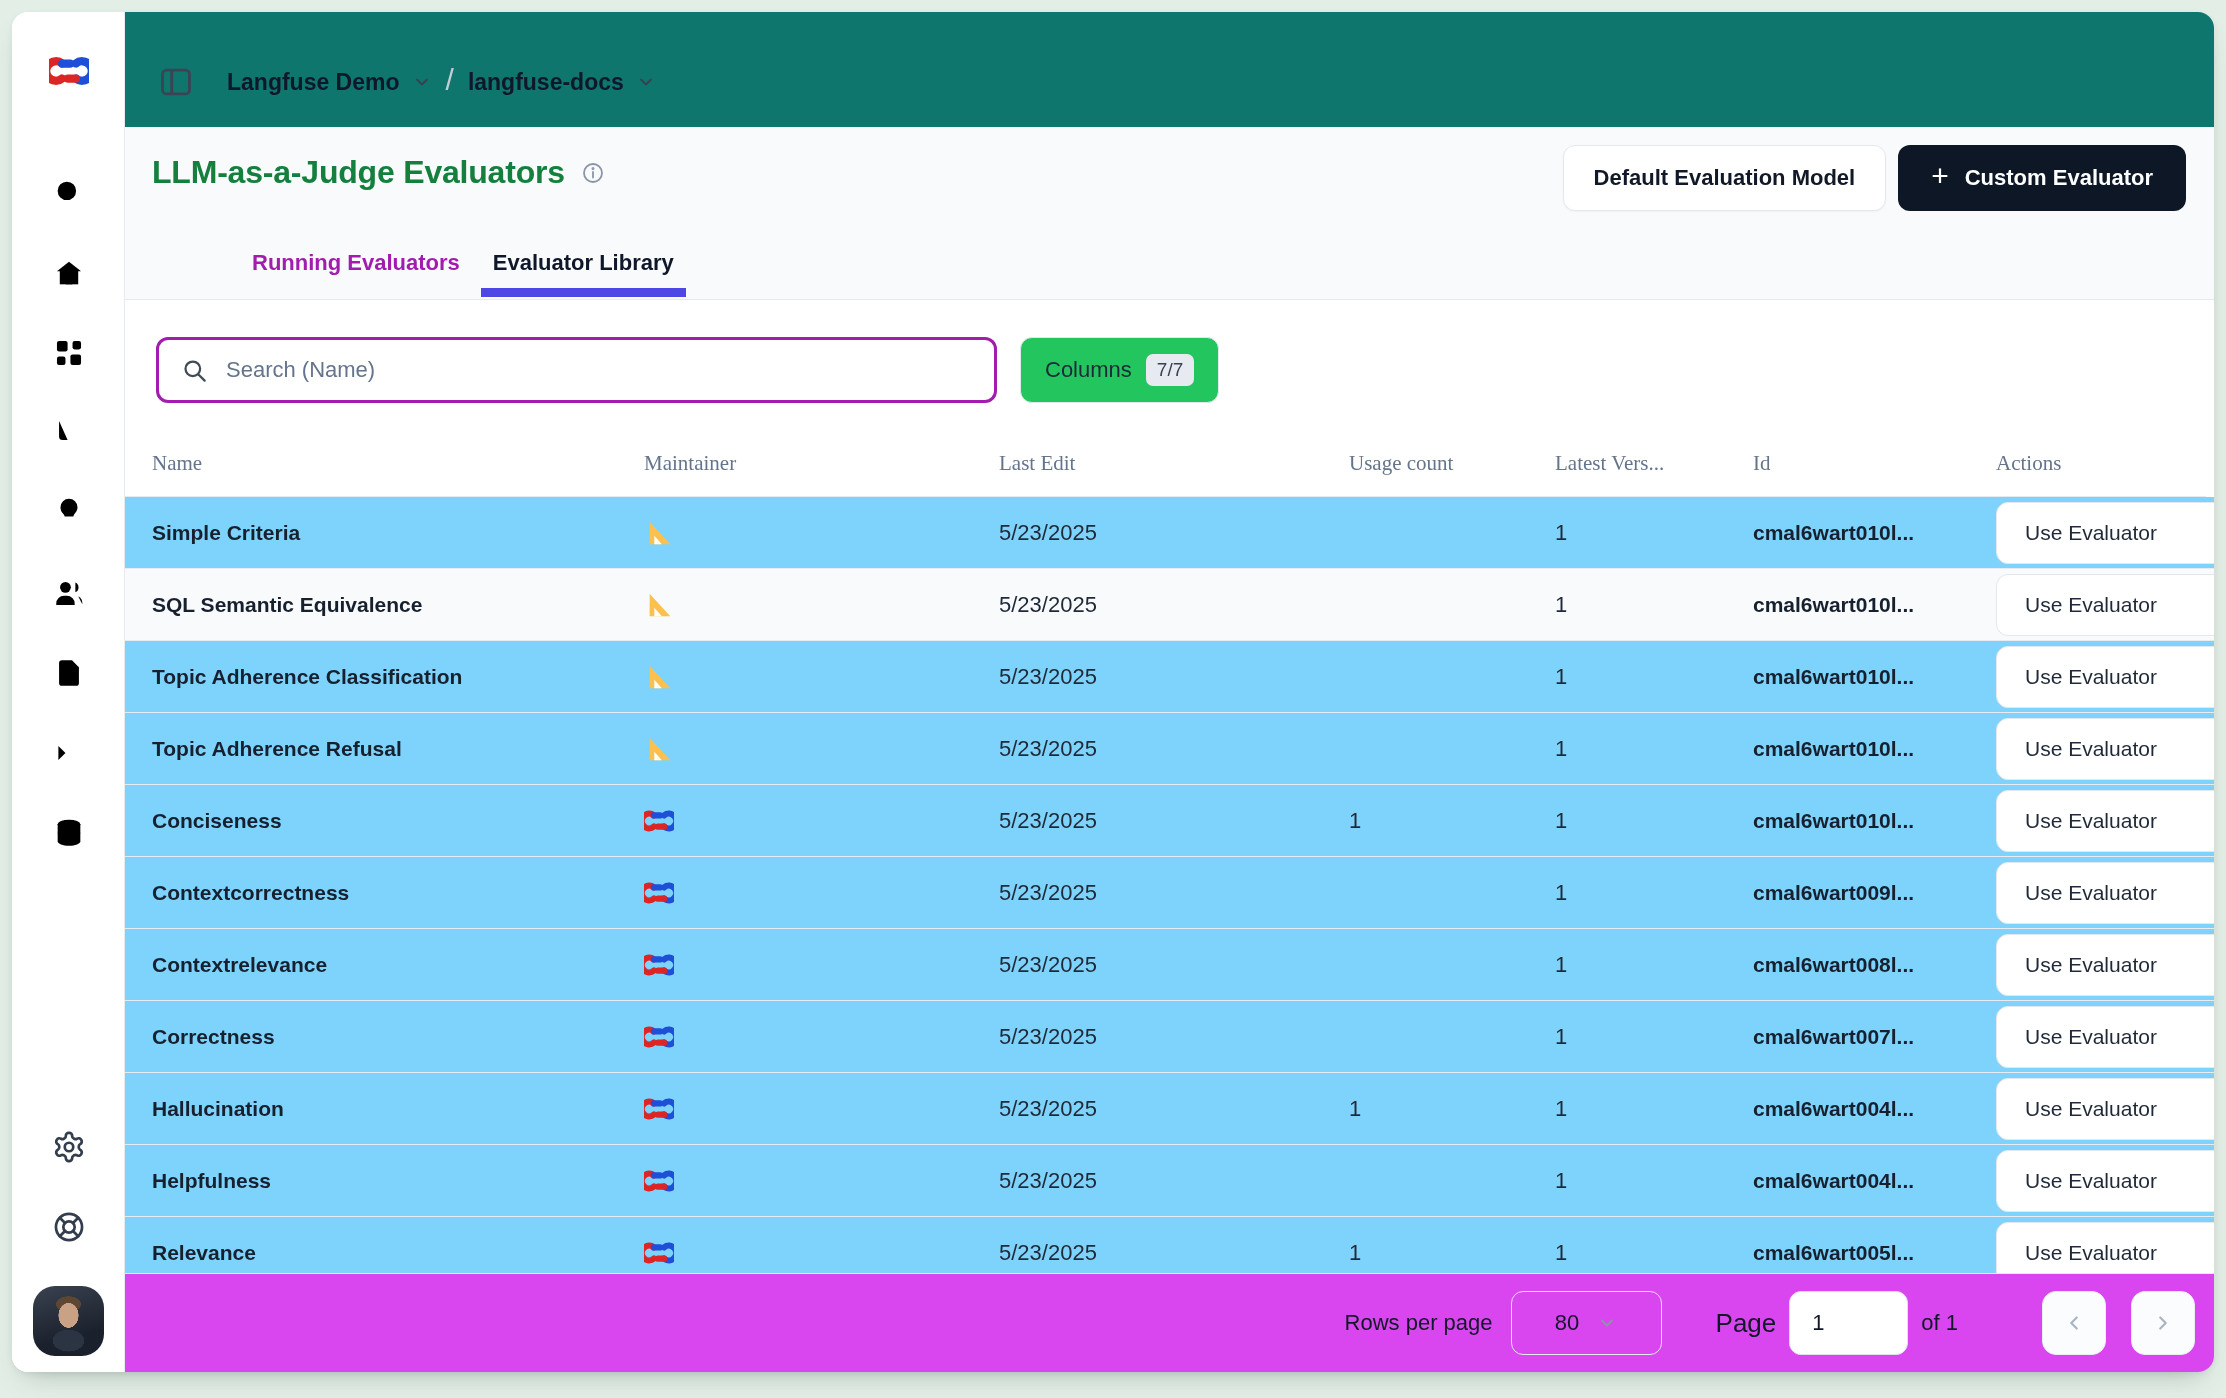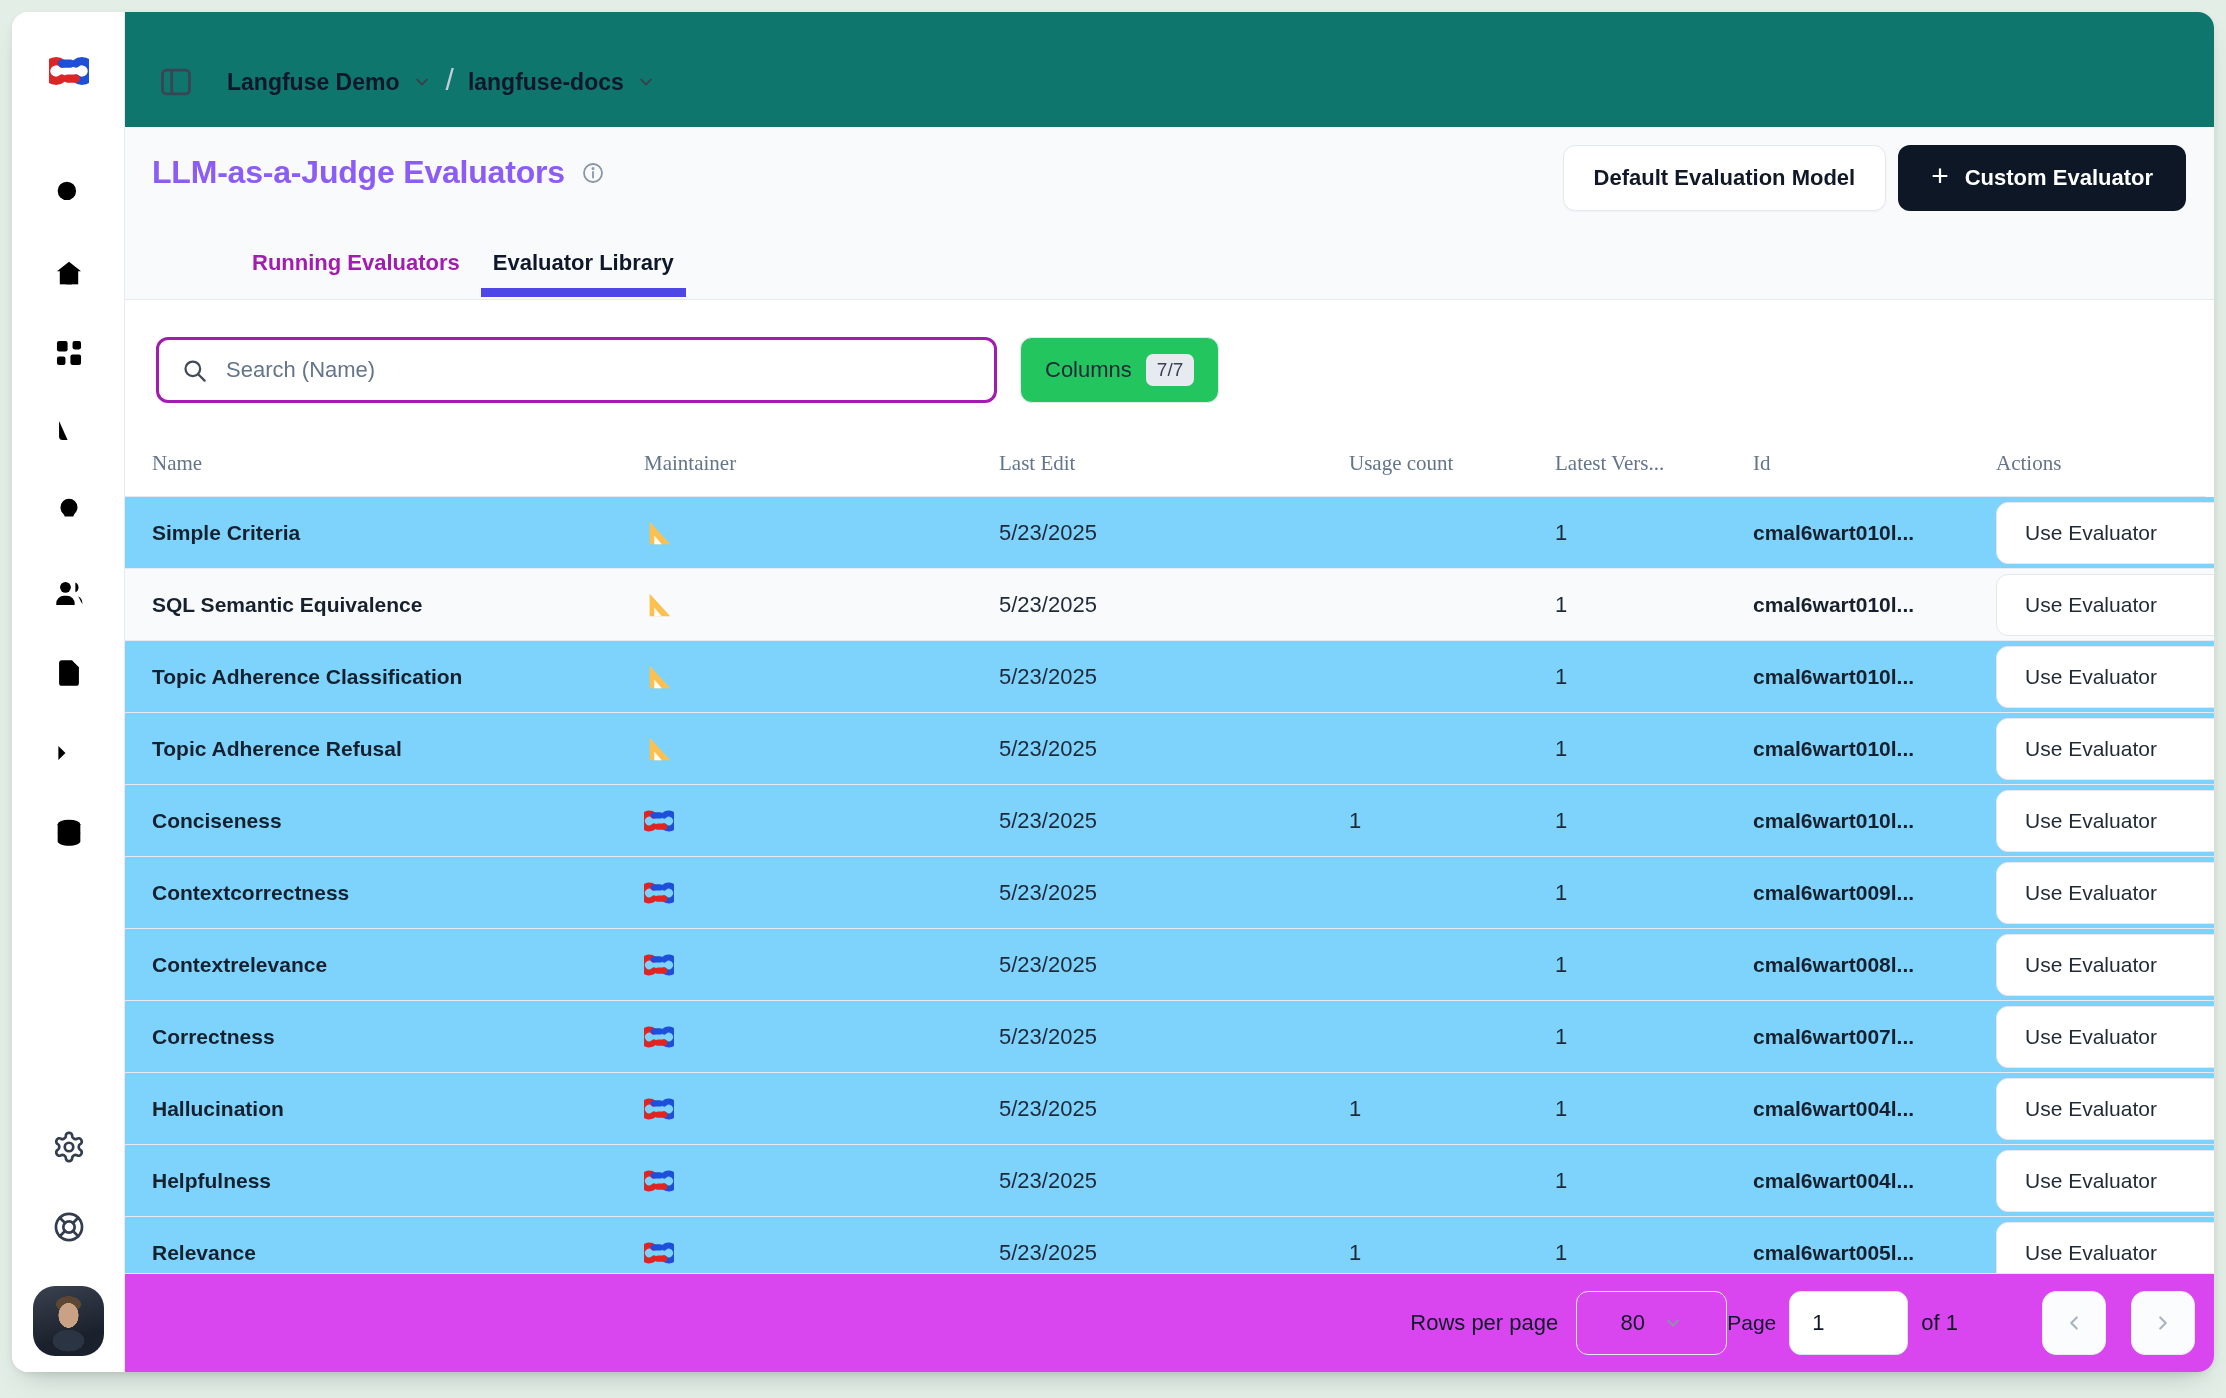--- a/index.html
+++ b/index.html
@@ -35,21 +35,21 @@
                color:#0f172a; cursor:pointer; background:none; border:none;
                font-family:"Liberation Sans",sans-serif; }
   .crumb-sep { color:#c3ccd9; font-size:30px; font-weight:400; transform:translateY(-2px); }
   .chev { width:20px; height:20px; stroke:#38424f; stroke-width:2.2; fill:none;
           stroke-linecap:round; stroke-linejoin:round; }
 
   
   .pagehead { position:absolute; left:113px; top:115px; right:0; height:173px;
               background:#f8fafc; border-bottom:1px solid #e5e9f0; }
   .title-row { position:absolute; left:27px; top:27px; display:flex; align-items:center; gap:16px; }
-  .title { font-size:32px; font-weight:700; letter-spacing:-.2px; color:#8b5cf6; }
+  .title { font-size:32px; font-weight:700; letter-spacing:-.2px; color:#15803d; }
   .info { width:24px; height:24px; stroke:#8b95a5; stroke-width:1.8; fill:none; cursor:pointer; }
   .head-actions { position:absolute; right:28px; top:18px; display:flex; gap:12px; }
   .btn { height:66px; border-radius:12px; font-size:22px; font-weight:700;
          display:flex; align-items:center; cursor:pointer; border:1px solid transparent;
          font-family:"Liberation Sans",sans-serif; }
   .btn-outline { background:#fff; border-color:#e4e7ec; color:#111827; padding:0 30px;
                  box-shadow:0 1px 2px rgba(16,24,40,.04); }
   .btn-dark { background:#0e1726; color:#fff; padding:0 32px; gap:16px; }
   .plus { font-size:30px; font-weight:400; line-height:1; transform:translateY(-2px); }
   .tabs { position:absolute; left:115px; bottom:2px; display:flex; gap:9px; }
@@ -91,21 +91,21 @@
 
   
   .footer { position:absolute; left:113px; right:0; bottom:0; height:99px; background:#d946ef;
             border-top:1px solid #e5e9f0; display:flex; align-items:center;
             justify-content:flex-end; padding-right:19px; }
   .foot-label { font-size:22px; font-weight:500; color:#111827; }
   .selectbox { width:151px; height:64px; border:1px solid #e3e8ef; border-radius:12px;
                display:flex; align-items:center; justify-content:center; gap:18px;
                margin-left:18px; cursor:pointer; font-size:22px; color:#111827; }
   .selectbox .chev { stroke:#8b95a5; }
-  .page-label { font-size:21px; font-weight:500; color:#111827; }
+  .page-label { margin-left:54px; font-size:26px; font-weight:500; color:#111827; }
   .pageinput { width:119px; height:64px; border:1px solid #dde3ec; border-radius:12px;
                margin-left:13px; font-size:22px; color:#111827; padding-left:22px;
                outline:none; font-family:"Liberation Sans",sans-serif; }
   .of-label { margin-left:13px; font-size:22px; font-weight:500; color:#111827; }
   .pgbtn { width:64px; height:64px; border:1px solid #e9edf2; background:#fbfcfd;
            border-radius:14px; display:flex; align-items:center; justify-content:center;
            cursor:pointer; }
   .pgbtn.first { margin-left:84px; } .pgbtn + .pgbtn { margin-left:25px; }
   .pgbtn svg { width:22px; height:22px; stroke:#aab4c2; stroke-width:2.4; fill:none;
                stroke-linecap:round; stroke-linejoin:round; }

